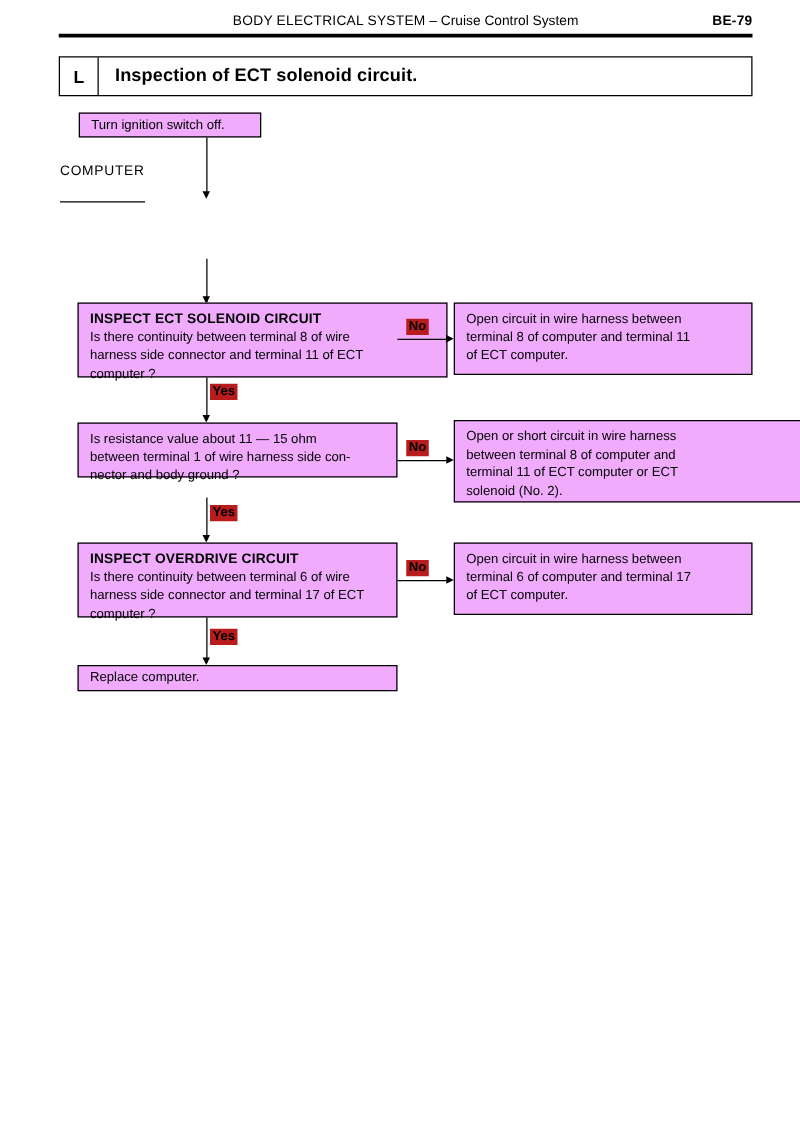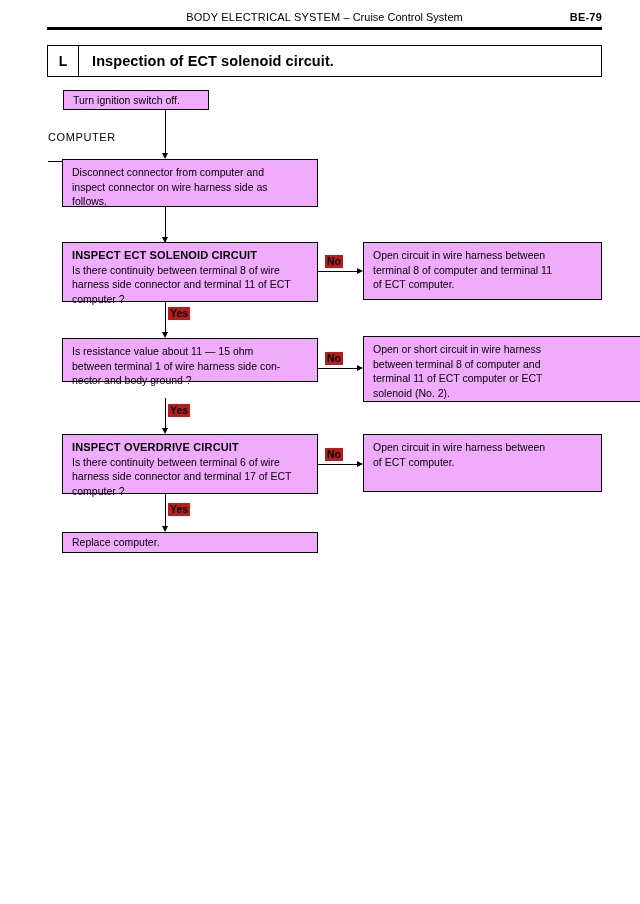--- a/index.html
+++ b/index.html
@@ -196,30 +196,25 @@
 
   <div class="box single" style="left:63px; top:90px; width:146px; height:20px;">
     <span class="body-line">Turn ignition switch off.</span>
   </div>
 
   <div class="v-line" style="left:165px; top:110px; height:47px;"></div>
   <div class="arrow-down" style="left:162px; top:153px;"></div>
 
   <div class="section-label">COMPUTER</div>
 
-  <div class="box" style="left:62px; top:159px; width:256px; height:48px;">
-    <span class="body-line">Disconnect connector from computer and</span>
-    <span class="body-line">inspect connector on wire harness side as</span>
-    <span class="body-line">follows.</span>
-  </div>
 
   <div class="v-line" style="left:165px; top:207px; height:35px;"></div>
   <div class="arrow-down" style="left:162px; top:237px;"></div>
 
-  <div class="box" style="left:62px; top:242px; width:256px; height:60px;">
+  <div class="box" style="left:62px; top:242px; width:296px; height:60px;">
     <span class="heading">INSPECT ECT SOLENOID CIRCUIT</span>
     <span class="body-line">Is there continuity between terminal 8 of wire</span>
     <span class="body-line">harness side connector and terminal 11 of ECT</span>
     <span class="body-line">computer ?</span>
   </div>
 
   <div class="h-line" style="left:318px; top:271px; width:39px;"></div>
   <div class="arrow-right" style="left:357px; top:268px;"></div>
   <div class="edge-label" style="left:325px; top:255px;">No</div>
 
@@ -260,20 +255,21 @@
     <span class="body-line">harness side connector and terminal 17 of ECT</span>
     <span class="body-line">computer ?</span>
   </div>
 
   <div class="h-line" style="left:318px; top:464px; width:39px;"></div>
   <div class="arrow-right" style="left:357px; top:461px;"></div>
   <div class="edge-label" style="left:325px; top:448px;">No</div>
 
   <div class="box" style="left:363px; top:434px; width:239px; height:58px;">
     <span class="body-line">Open circuit in wire harness between</span>
+    <span class="body-line">terminal 6 of computer and terminal 17</span>
     <span class="body-line">of ECT computer.</span>
   </div>
 
   <div class="v-line" style="left:165px; top:494px; height:36px;"></div>
   <div class="arrow-down" style="left:162px; top:526px;"></div>
   <div class="edge-label" style="left:168px; top:503px;">Yes</div>
 
   <div class="box single" style="left:62px; top:532px; width:256px; height:21px;">
     <span class="body-line">Replace computer.</span>
   </div>

